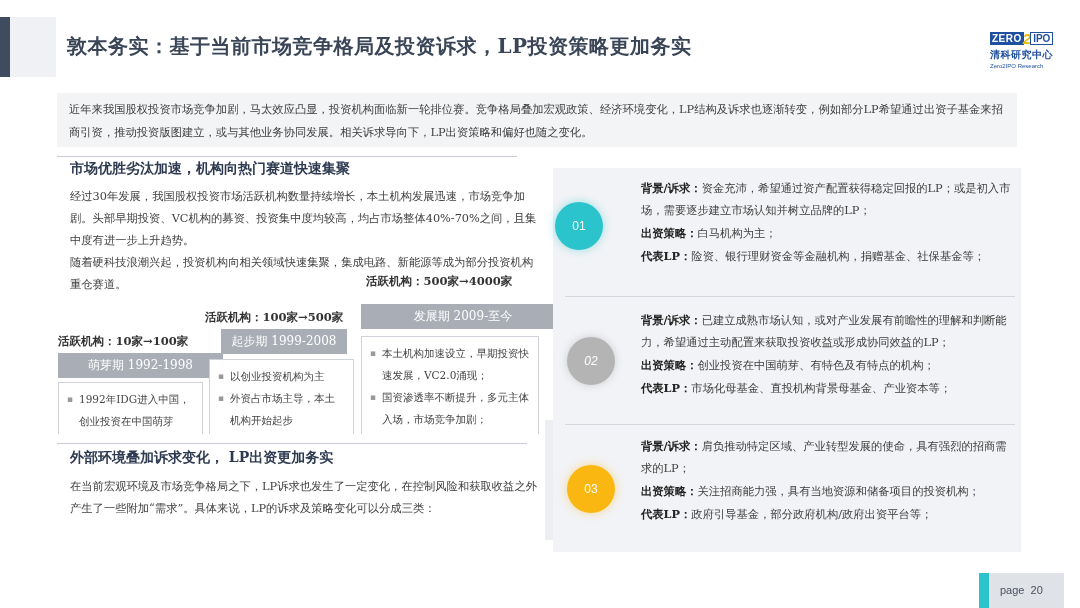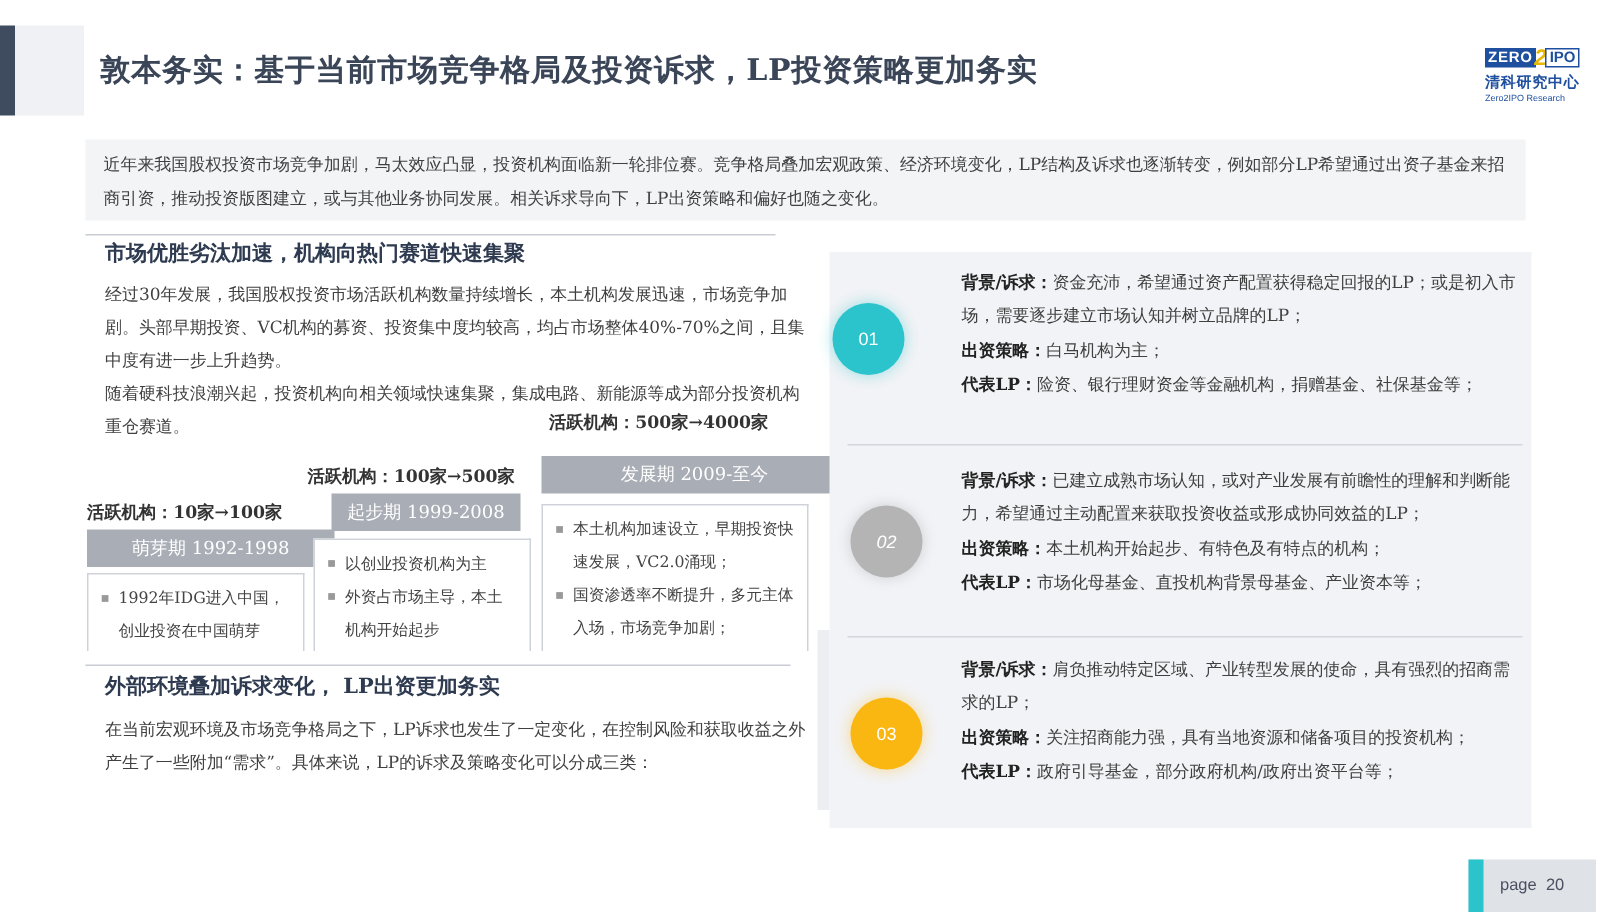--- a/index.html
+++ b/index.html
@@ -118,21 +118,21 @@
       <span class="lbl">出资策略：</span><span>白马机构为主；</span><br>
       <span class="lbl">代表LP：</span><span>险资、银行理财资金等金融机构，捐赠基金、社保基金等；</span>
     </div>
   </div>
   <div class="card-rule" style="top:128px;"></div>
 
   <div class="card" style="top:129px; height:127px;">
     <div class="badge" style="left:14px; top:40px; background:#b4b4b4; box-shadow: 0 0 10px rgba(0,0,0,0.15); font-style: italic;">02</div>
     <div class="card-text" style="top:12px;">
       <span class="lbl">背景/诉求：</span><span>已建立成熟市场认知，或对产业发展有前瞻性的理解和判断能力，希望通过主动配置来获取投资收益或形成协同效益的LP；</span><br>
-      <span class="lbl">出资策略：</span><span>本土机构开始起步、有特色及有特点的机构；</span><br>
+      <span class="lbl">出资策略：</span><span>创业投资在中国萌芽、有特色及有特点的机构；</span><br>
       <span class="lbl">代表LP：</span><span>市场化母基金、直投机构背景母基金、产业资本等；</span>
     </div>
   </div>
   <div class="card-rule" style="top:256px;"></div>
 
   <div class="card" style="top:257px; height:127px;">
     <div class="badge" style="left:14px; top:40px; background:#fbb711; box-shadow: 0 0 10px rgba(251,183,17,0.45);">03</div>
     <div class="card-text" style="top:10px;">
       <span class="lbl">背景/诉求：</span><span>肩负推动特定区域、产业转型发展的使命，具有强烈的招商需求的LP；</span><br>
       <span class="lbl">出资策略：</span><span>关注招商能力强，具有当地资源和储备项目的投资机构；</span><br>

